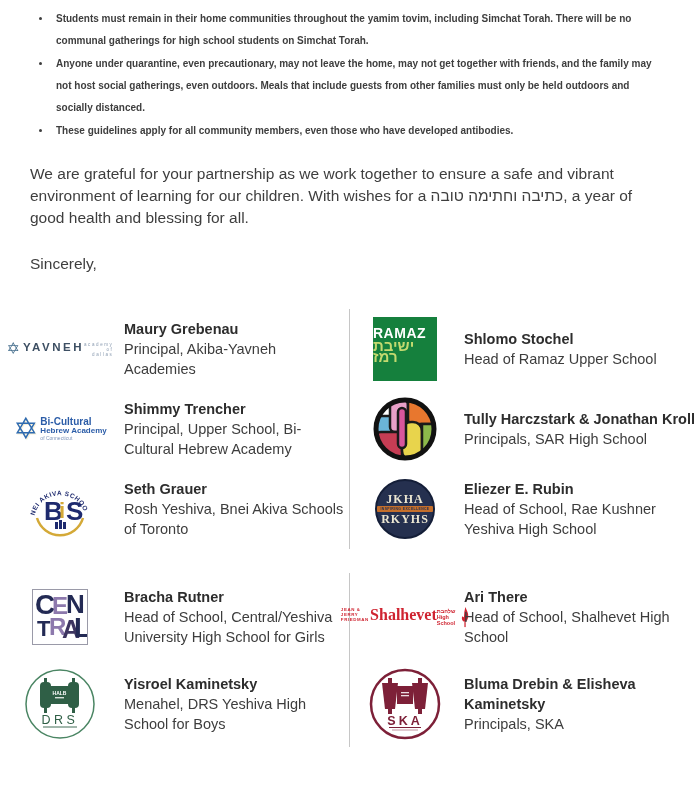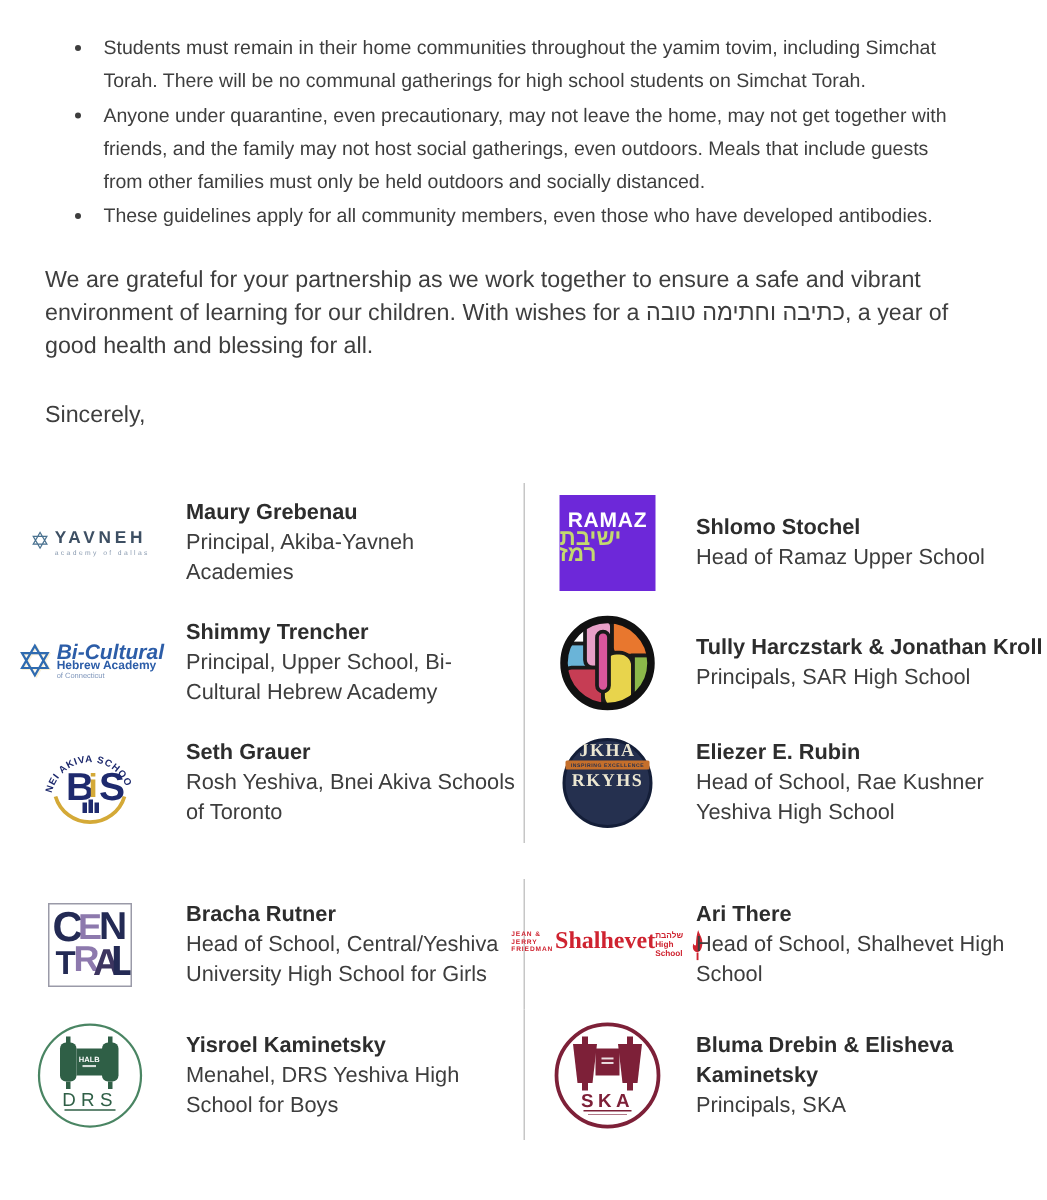--- a/index.html
+++ b/index.html
@@ -2,21 +2,21 @@
 <html><head>
 <meta charset="utf-8">
 <style>
   html,body{margin:0;padding:0;}
   body{
     width:698px;height:800px;overflow:hidden;background:#ffffff;
     font-family:"Liberation Sans","DejaVu Sans",sans-serif;
     color:#3e3e3e;
   }
   .content{padding:4px 34px 0 30px;}
-  ul.guidelines{margin:17px;padding-left:18px;font-size:13px;line-height:22px;}
+  ul.guidelines{margin:4px;padding-left:18px;font-size:10px;line-height:22px;font-weight:bold;}
   ul.guidelines li{padding-left:4px;margin-bottom:1px;}
   p.closing{font-size:15.5px;line-height:22px;margin:21px 0 0 0;}
   p.signoff{font-size:15.5px;margin:26px 0 0 0;}
 
   
   .sig-section{margin-top:36px;padding-left:10px;}
   .sig-block{display:grid;grid-template-columns:339px 349px;}
   .sig-block.b1{grid-auto-rows:80px;}
   .sig-block.b2{grid-auto-rows:87px;margin-top:24px;}
   .sig-cell{display:flex;align-items:center;}
@@ -26,37 +26,37 @@
   .sig-text{margin-left:14px;width:240px;}
   .sig-cell.right .sig-text{width:236px;margin-left:12px;}
   .sig-name{font-weight:bold;font-size:14.5px;color:#2d2d2d;line-height:20px;}
   .sig-title{font-size:14.5px;color:#3d3d3d;line-height:20px;max-width:224px;}
   .sig-cell.right .sig-title{max-width:219px;}
 
   
   
   .logo-yavneh{display:flex;align-items:center;gap:3px;}
   .yv-star{color:#49718f;font-size:16px;line-height:1;}
-  .yv-col{display:flex;flex-direction:column;}
+  .yv-col{display:flex;flex-direction:row;text-align:right;}
   .yv-name{font-weight:bold;font-size:11.5px;letter-spacing:2.5px;color:#3d4f63;}
   .yv-tag{font-size:4.5px;letter-spacing:1.6px;color:#8a9bb0;margin-top:1px;}
   
-  .logo-ramaz{width:64px;height:64px;background:#6d28d9;display:flex;flex-direction:column;align-items:center;box-sizing:border-box;padding-top:9px;}
+  .logo-ramaz{width:64px;height:64px;background:#15803d;display:flex;flex-direction:column;box-sizing:border-box;padding-top:9px;}
   .rz-en{color:#ffffff;font-weight:bold;font-size:14px;letter-spacing:.5px;line-height:14px;}
   .rz-he{color:#c3d96f;font-weight:bold;font-size:15px;line-height:11px;}
   
   .logo-bc{display:flex;align-items:center;gap:2px;}
   .bc-star{color:#2f6bb0;font-size:30px;line-height:1;text-shadow:1px 1px 0 #e8b93c33;}
   .bc-col{display:flex;flex-direction:column;}
-  .bc-l1{color:#2c5da8;font-size:14px;font-weight:bold;line-height:9px;font-style:italic;}
+  .bc-l1{color:#2c5da8;font-size:10px;font-weight:bold;line-height:9px;}
   .bc-l2{color:#2c5da8;font-size:8px;font-weight:bold;line-height:9px;}
   .bc-l3{color:#7f96bb;font-size:5px;line-height:7px;}
   
   .logo-jkha{width:60px;height:60px;border-radius:50%;background:#25304f;border:2px solid #141e38;
-    display:flex;flex-direction:column;align-items:center;box-sizing:border-box;}
+    display:flex;flex-direction:column;align-items:center;justify-content:center;box-sizing:border-box;}
   .jk-txt{font-family:"Liberation Serif",serif;font-weight:bold;font-size:12px;letter-spacing:1px;color:#ece7d2;line-height:12px;}
   .jk-band{background:#c56f2b;color:#25304f;font-size:3.4px;letter-spacing:.4px;padding:1px 3px;margin:1px 0;border-radius:1px;font-weight:bold;}
   
   .logo-central{width:56px;height:56px;border:1px solid #9a9aa8;position:relative;background:#fff;box-sizing:border-box;overflow:hidden;}
   .ce{position:absolute;font-weight:bold;font-family:"Liberation Sans",sans-serif;line-height:1;}
   
   .logo-shal{display:flex;align-items:center;gap:2px;}
   .sh-col{display:flex;flex-direction:row;align-items:flex-start;}
   .sh-top{font-size:4.4px;letter-spacing:.6px;color:#cf2330;font-weight:bold;}
   .sh-main{font-family:"Liberation Serif",serif;font-weight:bold;font-size:16px;color:#cf2330;line-height:16px;}

